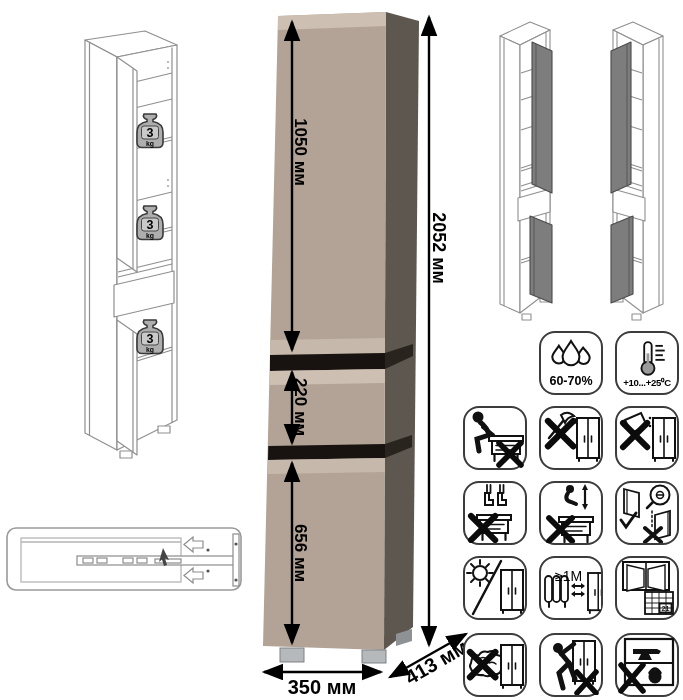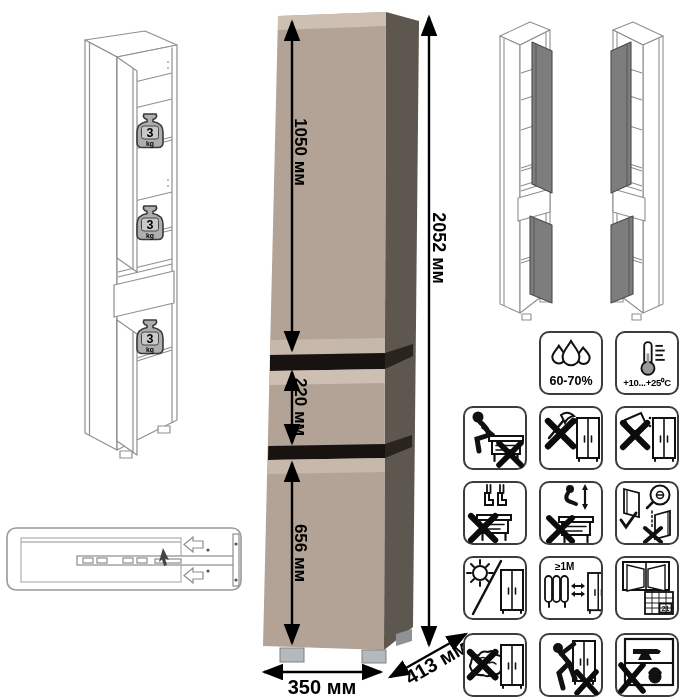--- a/index.html
+++ b/index.html
@@ -2,26 +2,26 @@
 <html><head>
 <meta charset="utf-8">
 <style>
   html,body{margin:0;padding:0;}
   body{width:683px;height:700px;background:#fff;position:relative;overflow:hidden;
        font-family:"Liberation Sans",sans-serif;}
   .abs{position:absolute;}
   svg text{font-family:"Liberation Sans","DejaVu Sans",sans-serif;}
   .dim-label{font-weight:bold;fill:#000;}
   .icon-card{position:absolute;width:64px;height:64px;border:2.2px solid #3c3c3c;
-             border-radius:10px;background:#fff;box-sizing:border-box;
+             border-radius:16px;background:#fff;box-sizing:border-box;
              display:flex;flex-direction:column;align-items:center;justify-content:center;}
   .icon-card .cap{font-weight:bold;color:#000;line-height:1;margin-top:1px;}
   .cap-lg{font-size:12.5px;}
   .cap-sm{font-size:9.6px;letter-spacing:-0.3px;text-align:right;}
-  .dist-cap{position:absolute;top:3px;left:14px;font-size:10px;font-weight:bold;color:#000;}
+  .dist-cap{position:absolute;top:10px;left:14px;font-size:14px;font-weight:normal;color:#000;}
 </style>
 </head>
 <body>
 
 <svg width="0" height="0" style="position:absolute" aria-hidden="true">
   <defs>
     <marker id="ah" markerWidth="10" markerHeight="8" refX="8" refY="3.5" orient="auto-start-reverse">
       <path d="M0,0 L9,3.5 L0,7 Z" fill="#000"></path>
     </marker>
     <g id="icab" fill="#fff" stroke="#111" stroke-width="2">

